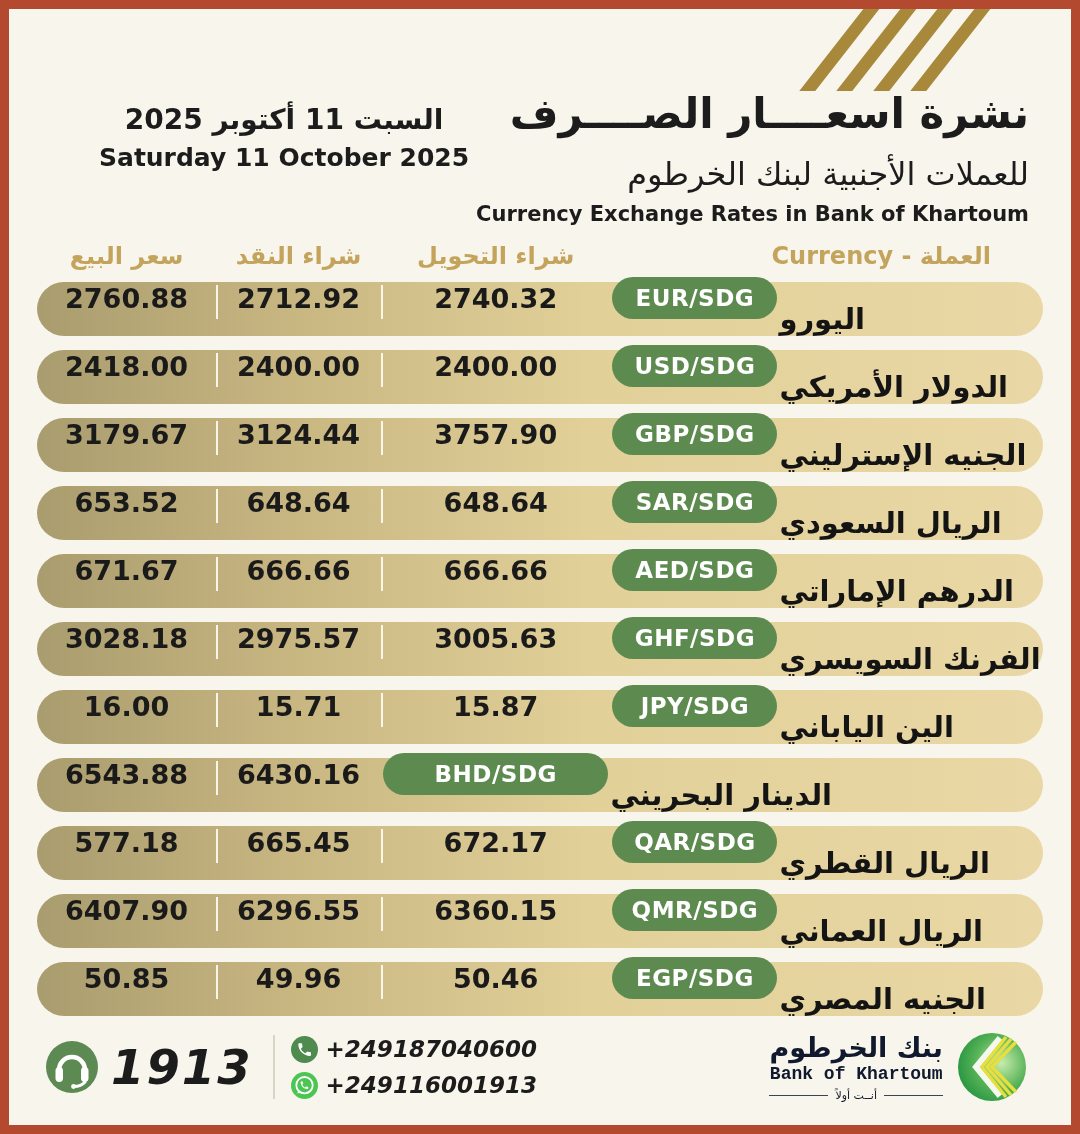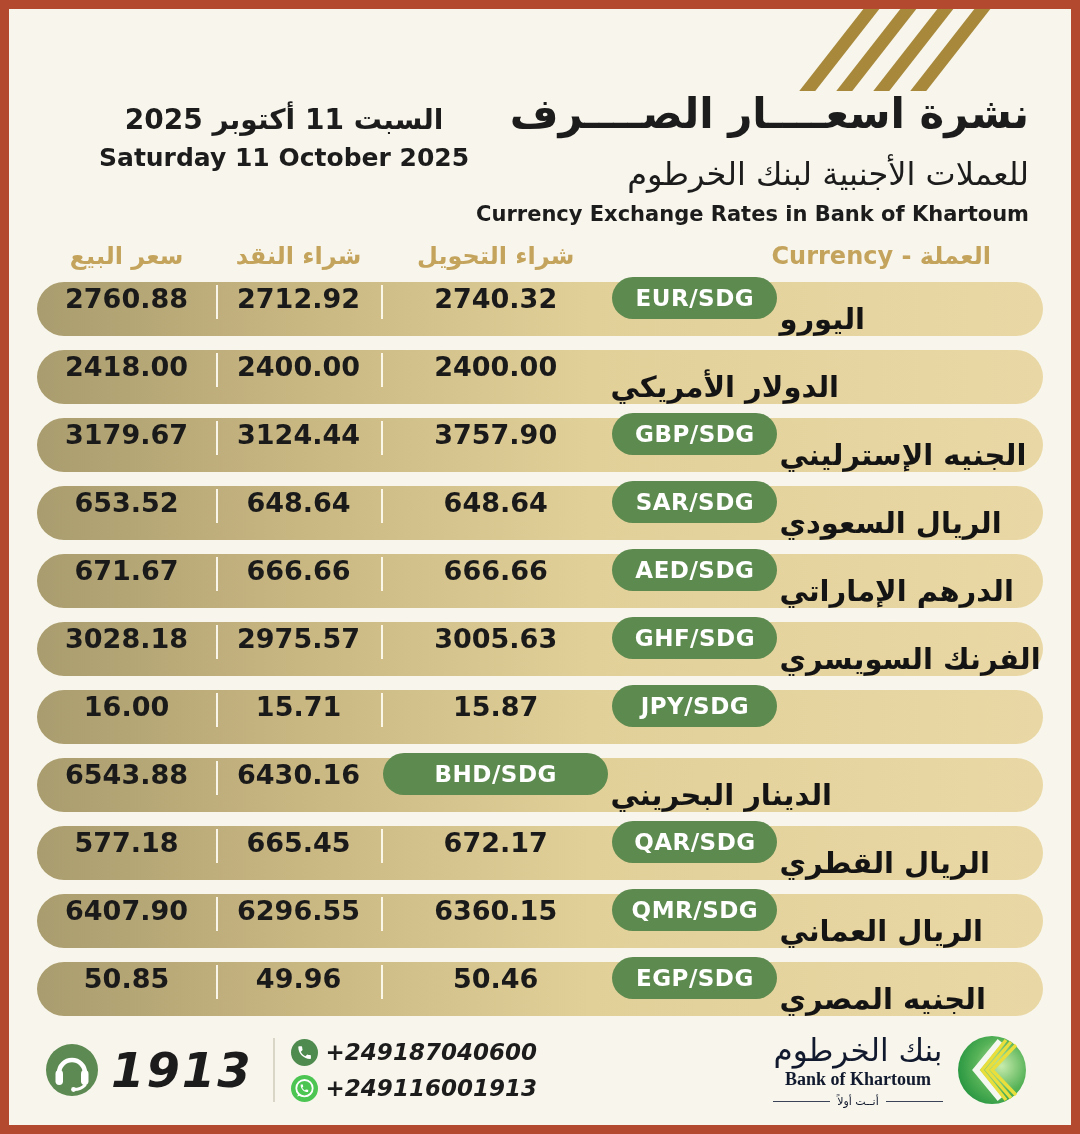--- a/index.html
+++ b/index.html
@@ -71,22 +71,22 @@
   .call-block { display: flex; align-items: center; font-style: italic; }
   .headset-wrap { width: 54px; height: 54px; }
   .n1913 { font-size: 48px; font-weight: bold; letter-spacing: 2px; margin-left: 12px; }
   .vdiv { width: 2px; height: 64px; background: #d9d6c8; margin: 0 16px 0 20px; }
   .phones { display: flex; flex-direction: column; gap: 9px; }
   .phone-row { display: flex; align-items: center; gap: 8px; font-size: 23px; font-weight: bold; }
   .icon-26 { width: 27px; height: 27px; display: block; }
 
   .logo-block { display: flex; align-items: center; gap: 14px; margin-right: 10px; }
   .logo-text { text-align: center; color: #10192e; min-width: 170px; }
-  .logo-ar { font-size: 31px; font-weight: normal; direction: rtl; }
-  .logo-en { font-family: Liberation Serif, serif; font-weight: bold; font-size: 18px; margin-top: 1px; }
+  .logo-ar { font-size: 27px; font-weight: bold; direction: rtl; }
+  .logo-en { font-family: Liberation Mono, monospace; font-weight: bold; font-size: 18px; margin-top: 1px; }
   .tagline { display: flex; align-items: center; gap: 7px; margin-top: 5px; font-size: 11px; direction: rtl; }
   .tl-line { flex: 1; height: 1px; background: #3a4358; }
   .sphere-wrap { width: 70px; height: 70px; }
 </style>
 </head>
 <body>
 
 <div class="stripes">
   <div class="stripe"></div>
   <div class="stripe"></div>
@@ -121,20 +121,23 @@
     <div class="pill-wrap">
       <div class="pill">EUR/SDG</div>
     </div>
     <div class="name">اليورو</div>
   </div>
 
   <div class="row grid-cols">
     <div class="cell sell">2418.00</div>
     <div class="cell cash">2400.00</div>
     <div class="cell transfer">2400.00</div>
+    <div class="pill-wrap">
+      <div class="pill">USD/SDG</div>
+    </div>
     <div class="name">الدولار الأمريكي</div>
   </div>
 
   <div class="row grid-cols">
     <div class="cell sell">3179.67</div>
     <div class="cell cash">3124.44</div>
     <div class="cell transfer">3757.90</div>
     <div class="pill-wrap">
       <div class="pill">GBP/SDG</div>
     </div>
@@ -171,20 +174,21 @@
     <div class="name">الفرنك السويسري</div>
   </div>
 
   <div class="row grid-cols">
     <div class="cell sell">16.00</div>
     <div class="cell cash">15.71</div>
     <div class="cell transfer">15.87</div>
     <div class="pill-wrap">
       <div class="pill">JPY/SDG</div>
     </div>
+    <div class="name">الين الياباني</div>
   </div>
 
   <div class="row grid-cols">
     <div class="cell sell">6543.88</div>
     <div class="cell cash">6430.16</div>
     <div class="pill-wrap">
       <div class="pill">BHD/SDG</div>
     </div>
     <div class="name">الدينار البحريني</div>
   </div>

